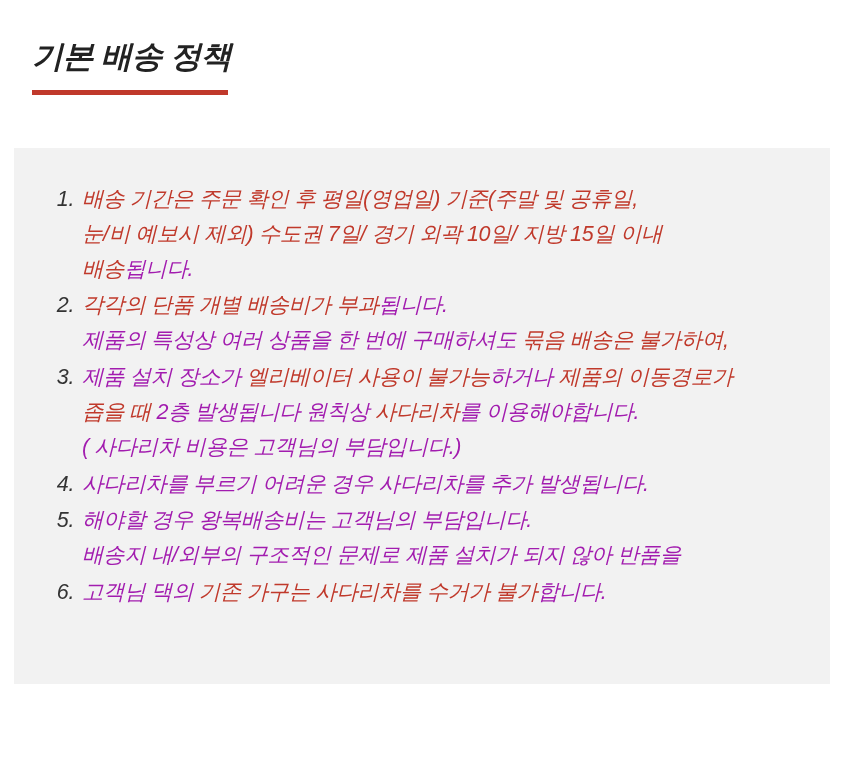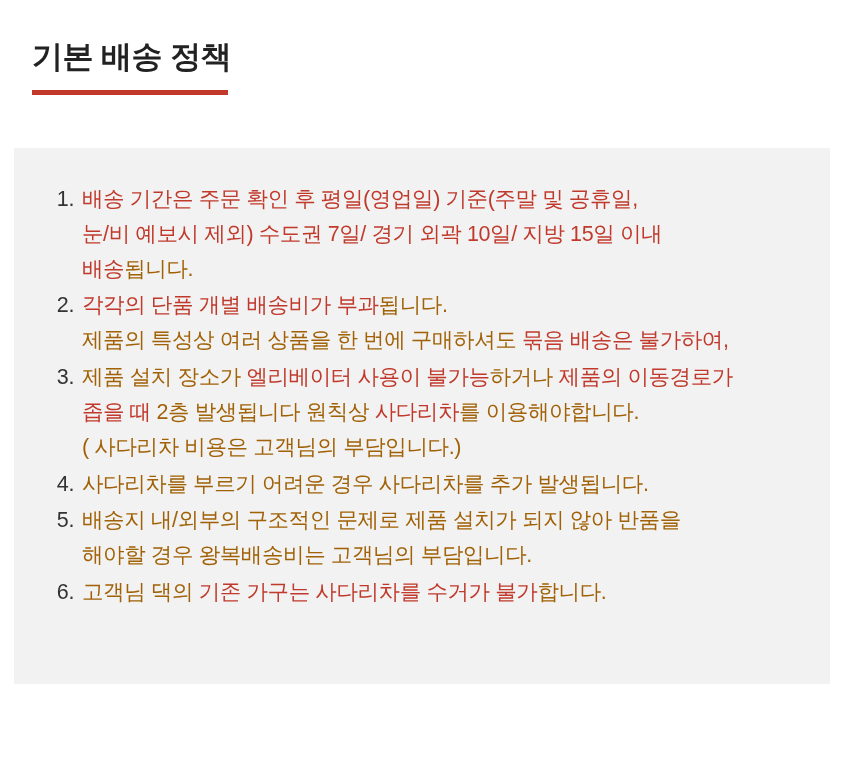--- a/index.html
+++ b/index.html
@@ -12,20 +12,21 @@
     background: #ffffff;
     font-family: "Liberation Sans", sans-serif;
     color: #333333;
     overflow: hidden;
   }
   .page {
     position: relative;
     width: 860px;
     height: 776px;
     box-sizing: border-box;
+    font-style: italic;
   }
   .title-block {
     position: absolute;
     left: 32px;
     top: 38px;
   }
   .page-title {
     font-size: 31px;
     font-weight: bold;
     letter-spacing: -0.5px;
@@ -71,21 +72,21 @@
     top: 0;
     width: 26px;
     text-align: right;
     color: #333333;
     font-size: 21.5px;
   }
   .hl {
     color: #c0392b;
   }
   .normal {
-    color: #a16207;
+    color: #a21caf;
   }
   .line {
     display: block;
   }
 </style>
 </head>
 <body>
 
 <div class="page">
 
@@ -107,22 +108,22 @@
         </li>
         <li>
           <span class="line"><span class="normal">제품 설치 장소가 </span><span class="hl">엘리베이터 사용이 불가능</span><span class="normal">하거나 </span><span class="hl">제품의 이동경로가</span></span>
           <span class="line"><span class="hl">좁을 때</span><span class="normal">  2층 발생됩니다 원칙상 </span><span class="hl">사다리차</span><span class="normal">를 이용해야합니다.</span></span>
           <span class="line"><span class="normal">( 사다리차 비용은 고객님의 부담입니다.)</span></span>
         </li>
         <li>
           <span class="line"><span class="normal">사다리차를 부르기 어려운 경우 사다리차를 추가 발생됩니다.</span></span>
         </li>
         <li>
+          <span class="line"><span class="normal">해야할 경우 왕복배송비는 고객님의 부담입니다.</span></span>
           <span class="line"><span class="normal">배송지 내/외부의 구조적인 문제로 제품 설치가 되지 않아 반품을</span></span>
-          <span class="line"><span class="normal">해야할 경우 왕복배송비는 고객님의 부담입니다.</span></span>
         </li>
         <li>
           <span class="line"><span class="normal">고객님 댁의 </span><span class="hl">기존 가구는 사다리차를 수거가 불가</span><span class="normal">합니다.</span></span>
         </li>
       </ol>
   </div>
 
 </div>
 
 </body></html>

